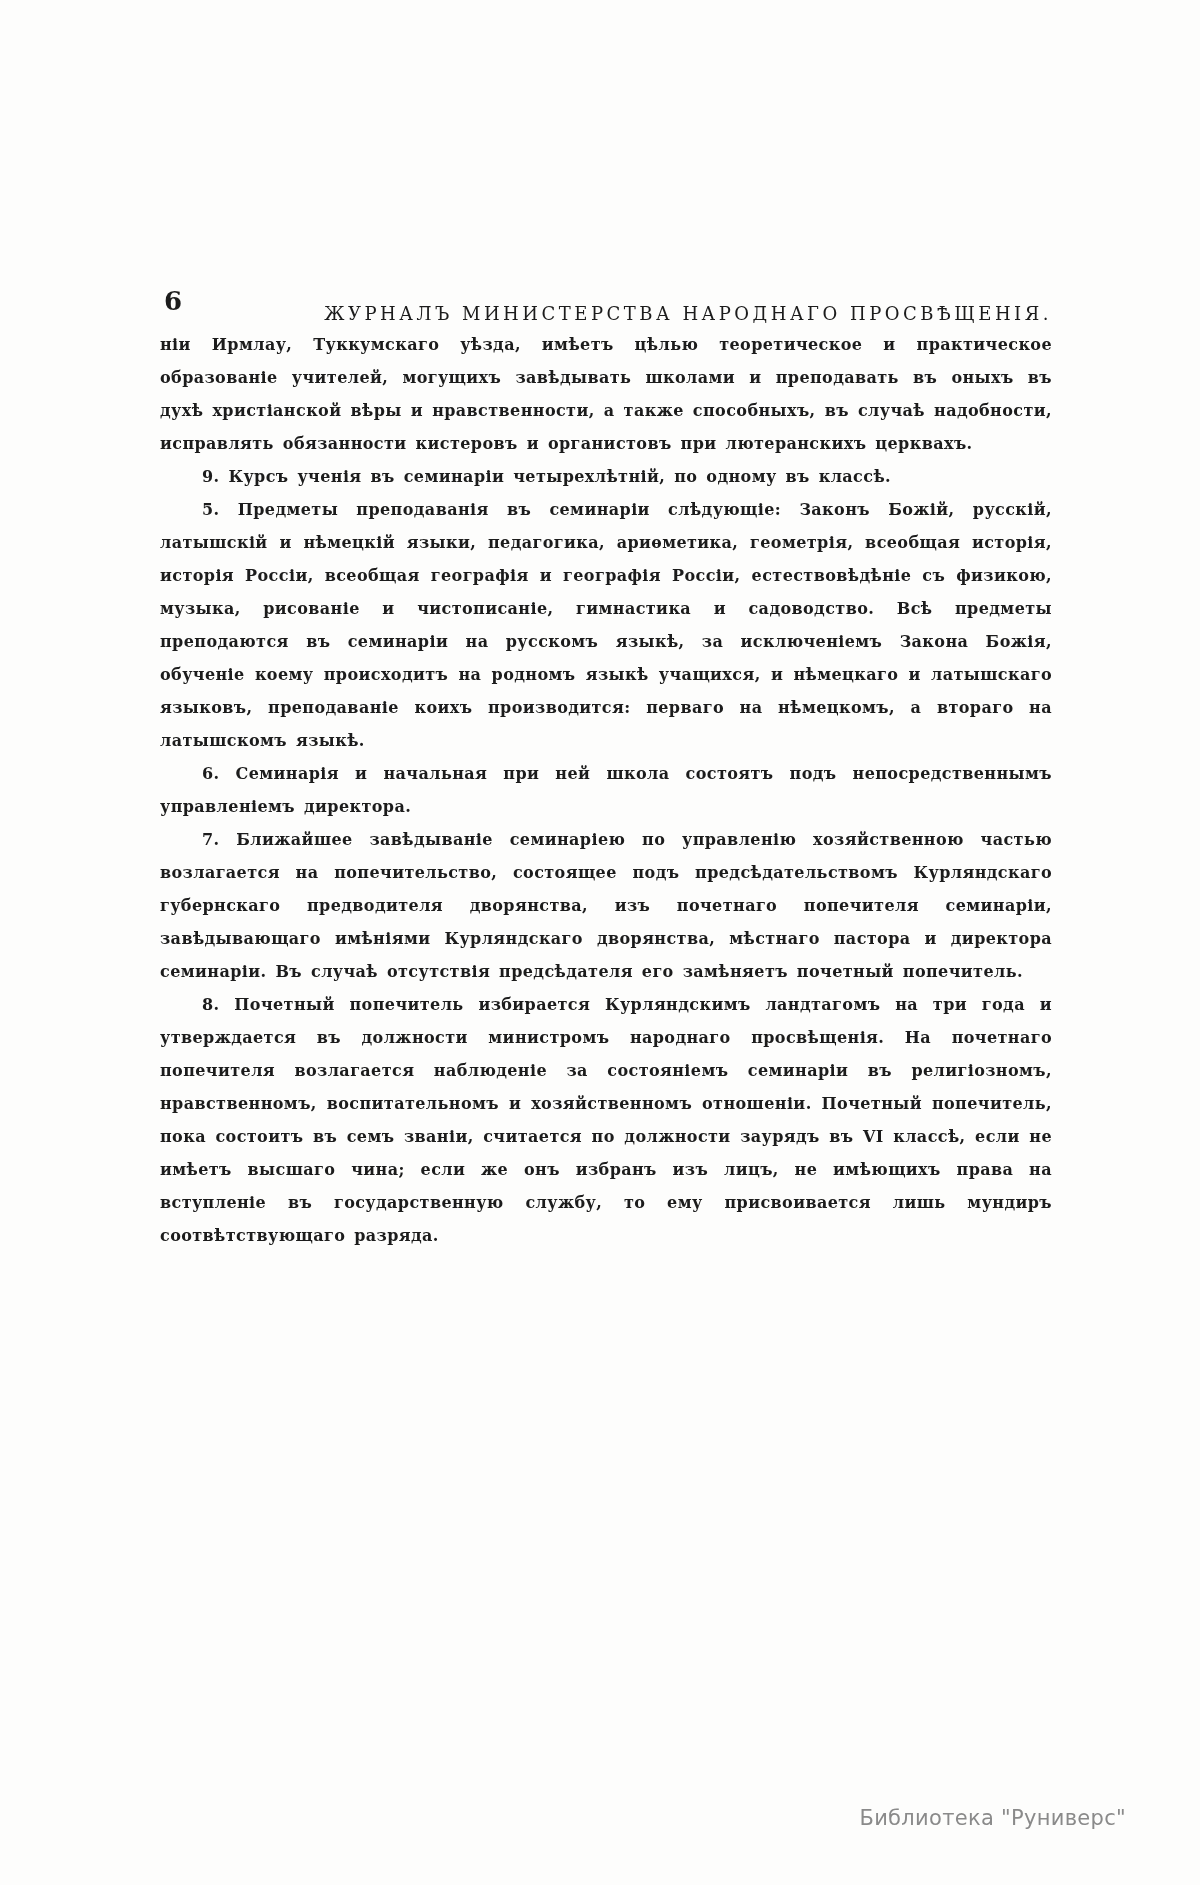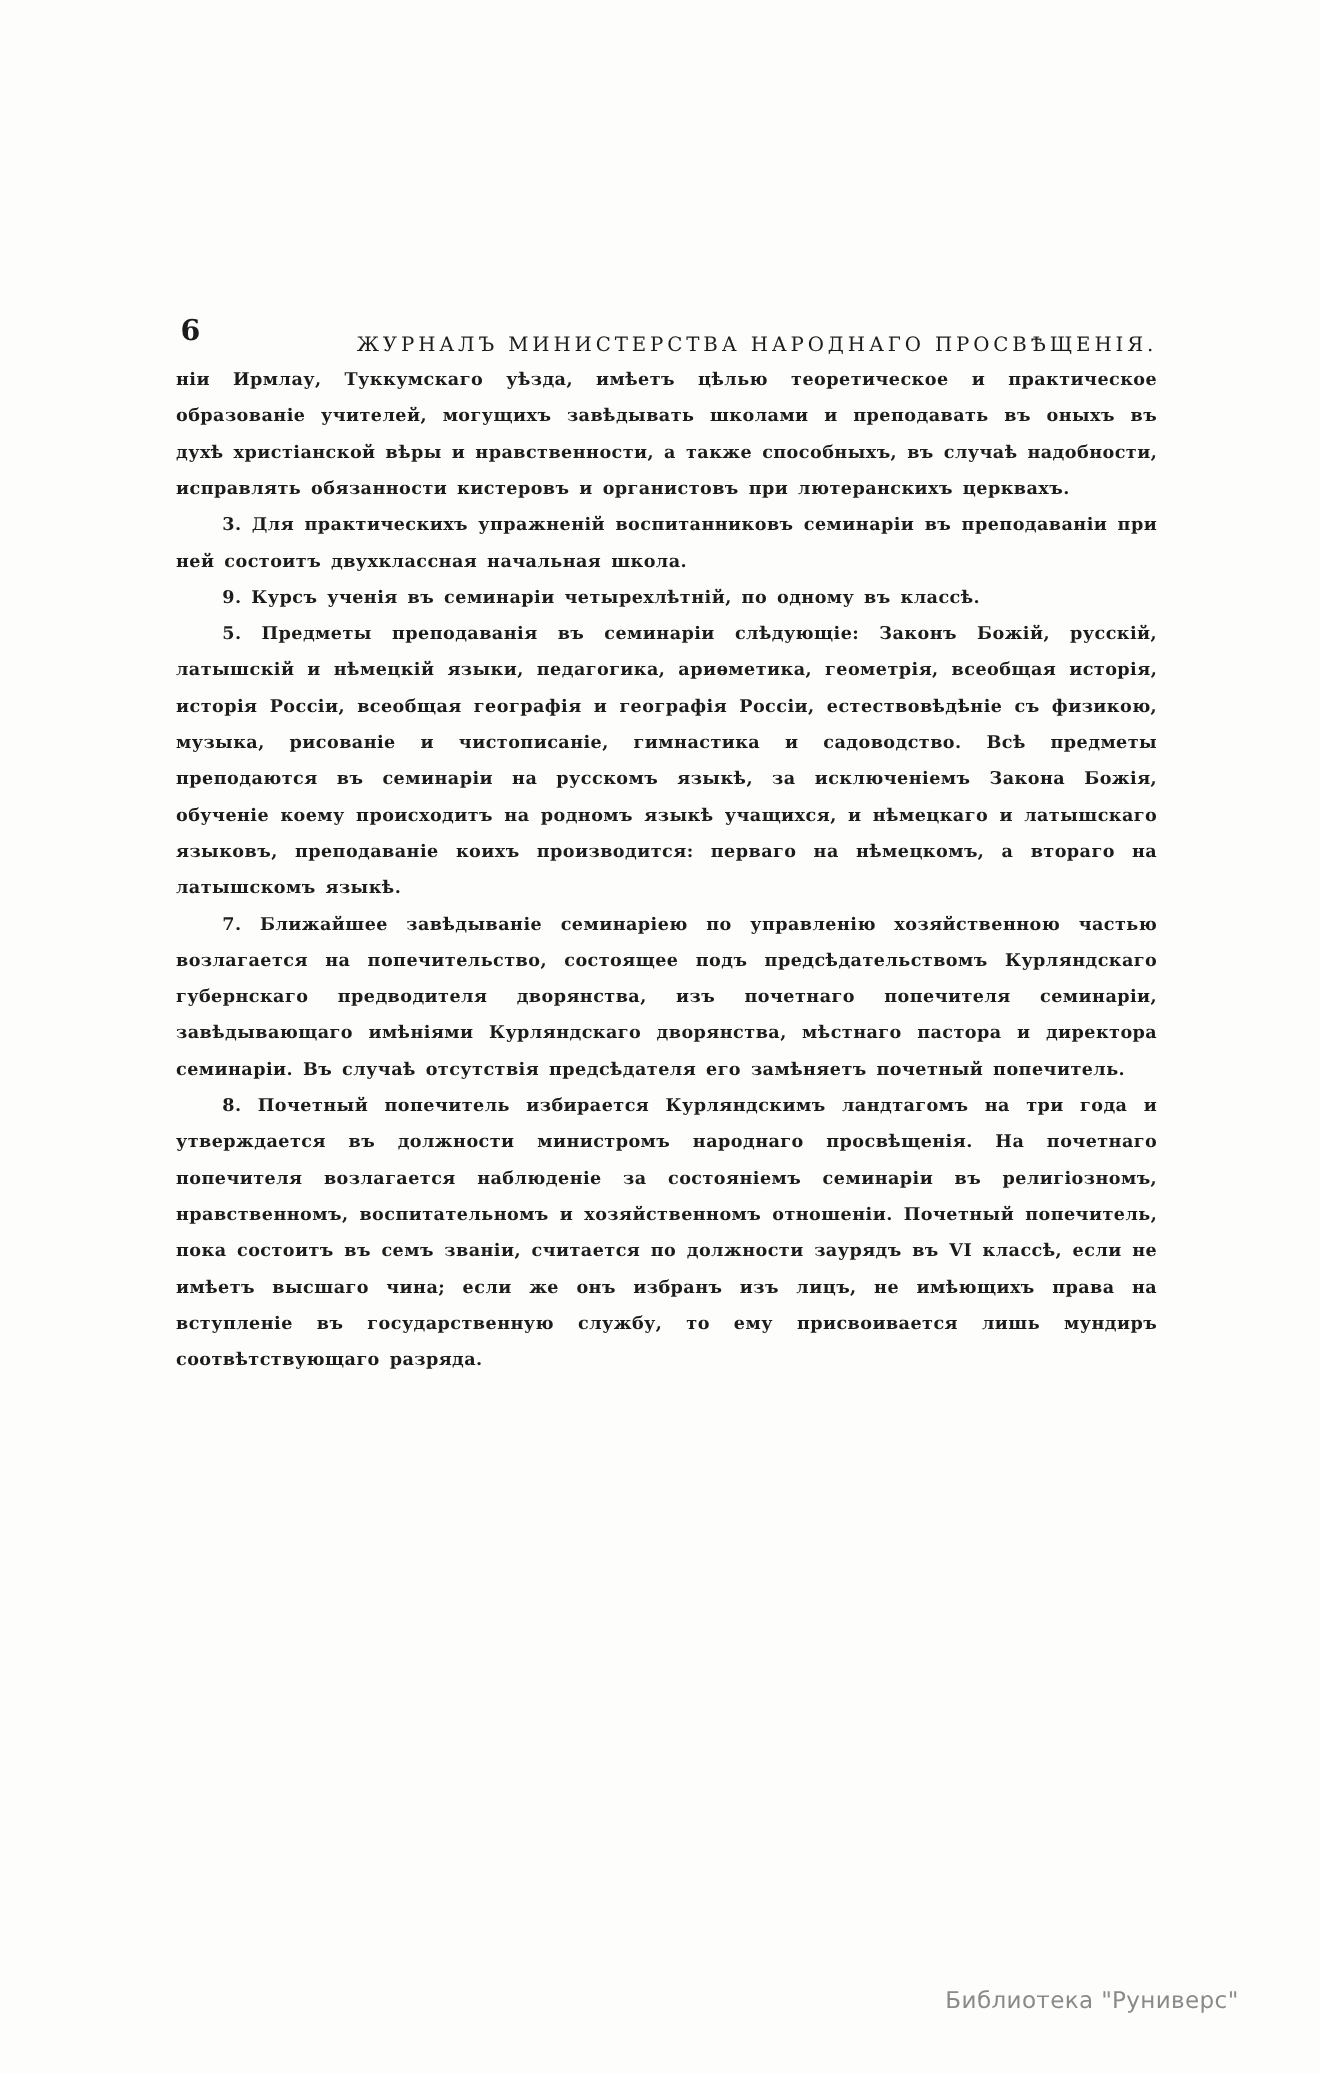--- a/index.html
+++ b/index.html
@@ -77,22 +77,22 @@
 
 <div class="page">
 
   <header class="page-header">
     <span class="page-number">6</span>
     <span class="journal-title">ЖУРНАЛЪ МИНИСТЕРСТВА НАРОДНАГО ПРОСВѢЩЕНІЯ.</span>
   </header>
 
   <main class="text-block">
     <p class="para first">ніи Ирмлау, Туккумскаго уѣзда, имѣетъ цѣлью теоретическое и практическое образованіе учителей, могущихъ завѣдывать школами и преподавать въ оныхъ въ духѣ христіанской вѣры и нравственности, а также способныхъ, въ случаѣ надобности, исправлять обязанности кистеровъ и органистовъ при лютеранскихъ церквахъ.</p>
-    <p class="para">3. Для практическихъ упражненій воспитанниковъ семинаріи въ преподаваніи при ней состоитъ двухклассная начальная школа.</p>
     <p class="para">9. Курсъ ученія въ семинаріи четырехлѣтній, по одному въ классѣ.</p>
     <p class="para">5. Предметы преподаванія въ семинаріи слѣдующіе: Законъ Божій, русскій, латышскій и нѣмецкій языки, педагогика, ариѳметика, геометрія, всеобщая исторія, исторія Россіи, всеобщая географія и географія Россіи, естествовѣдѣніе съ физикою, музыка, рисованіе и чистописаніе, гимнастика и садоводство. Всѣ предметы преподаются въ семинаріи на русскомъ языкѣ, за исключеніемъ Закона Божія, обученіе коему происходитъ на родномъ языкѣ учащихся, и нѣмецкаго и латышскаго языковъ, преподаваніе коихъ производится: перваго на нѣмецкомъ, а втораго на латышскомъ языкѣ.</p>
+    <p class="para">6. Семинарія и начальная при ней школа состоятъ подъ непосредственнымъ управленіемъ директора.</p>
     <p class="para">7. Ближайшее завѣдываніе семинаріею по управленію хозяйственною частью возлагается на попечительство, состоящее подъ предсѣдательствомъ Курляндскаго губернскаго предводителя дворянства, изъ почетнаго попечителя семинаріи, завѣдывающаго имѣніями Курляндскаго дворянства, мѣстнаго пастора и директора семинаріи. Въ случаѣ отсутствія предсѣдателя его замѣняетъ почетный попечитель.</p>
     <p class="para">8. Почетный попечитель избирается Курляндскимъ ландтагомъ на три года и утверждается въ должности министромъ народнаго просвѣщенія. На почетнаго попечителя возлагается наблюденіе за состояніемъ семинаріи въ религіозномъ, нравственномъ, воспитательномъ и хозяйственномъ отношеніи. Почетный попечитель, пока состоитъ въ семъ званіи, считается по должности заурядъ въ VI классѣ, если не имѣетъ высшаго чина; если же онъ избранъ изъ лицъ, не имѣющихъ права на вступленіе въ государственную службу, то ему присвоивается лишь мундиръ соотвѣтствующаго разряда.</p>
   </main>
 
   <div class="watermark">Библиотека "Руниверс"</div>
 
 </div>
 
 </body></html>

